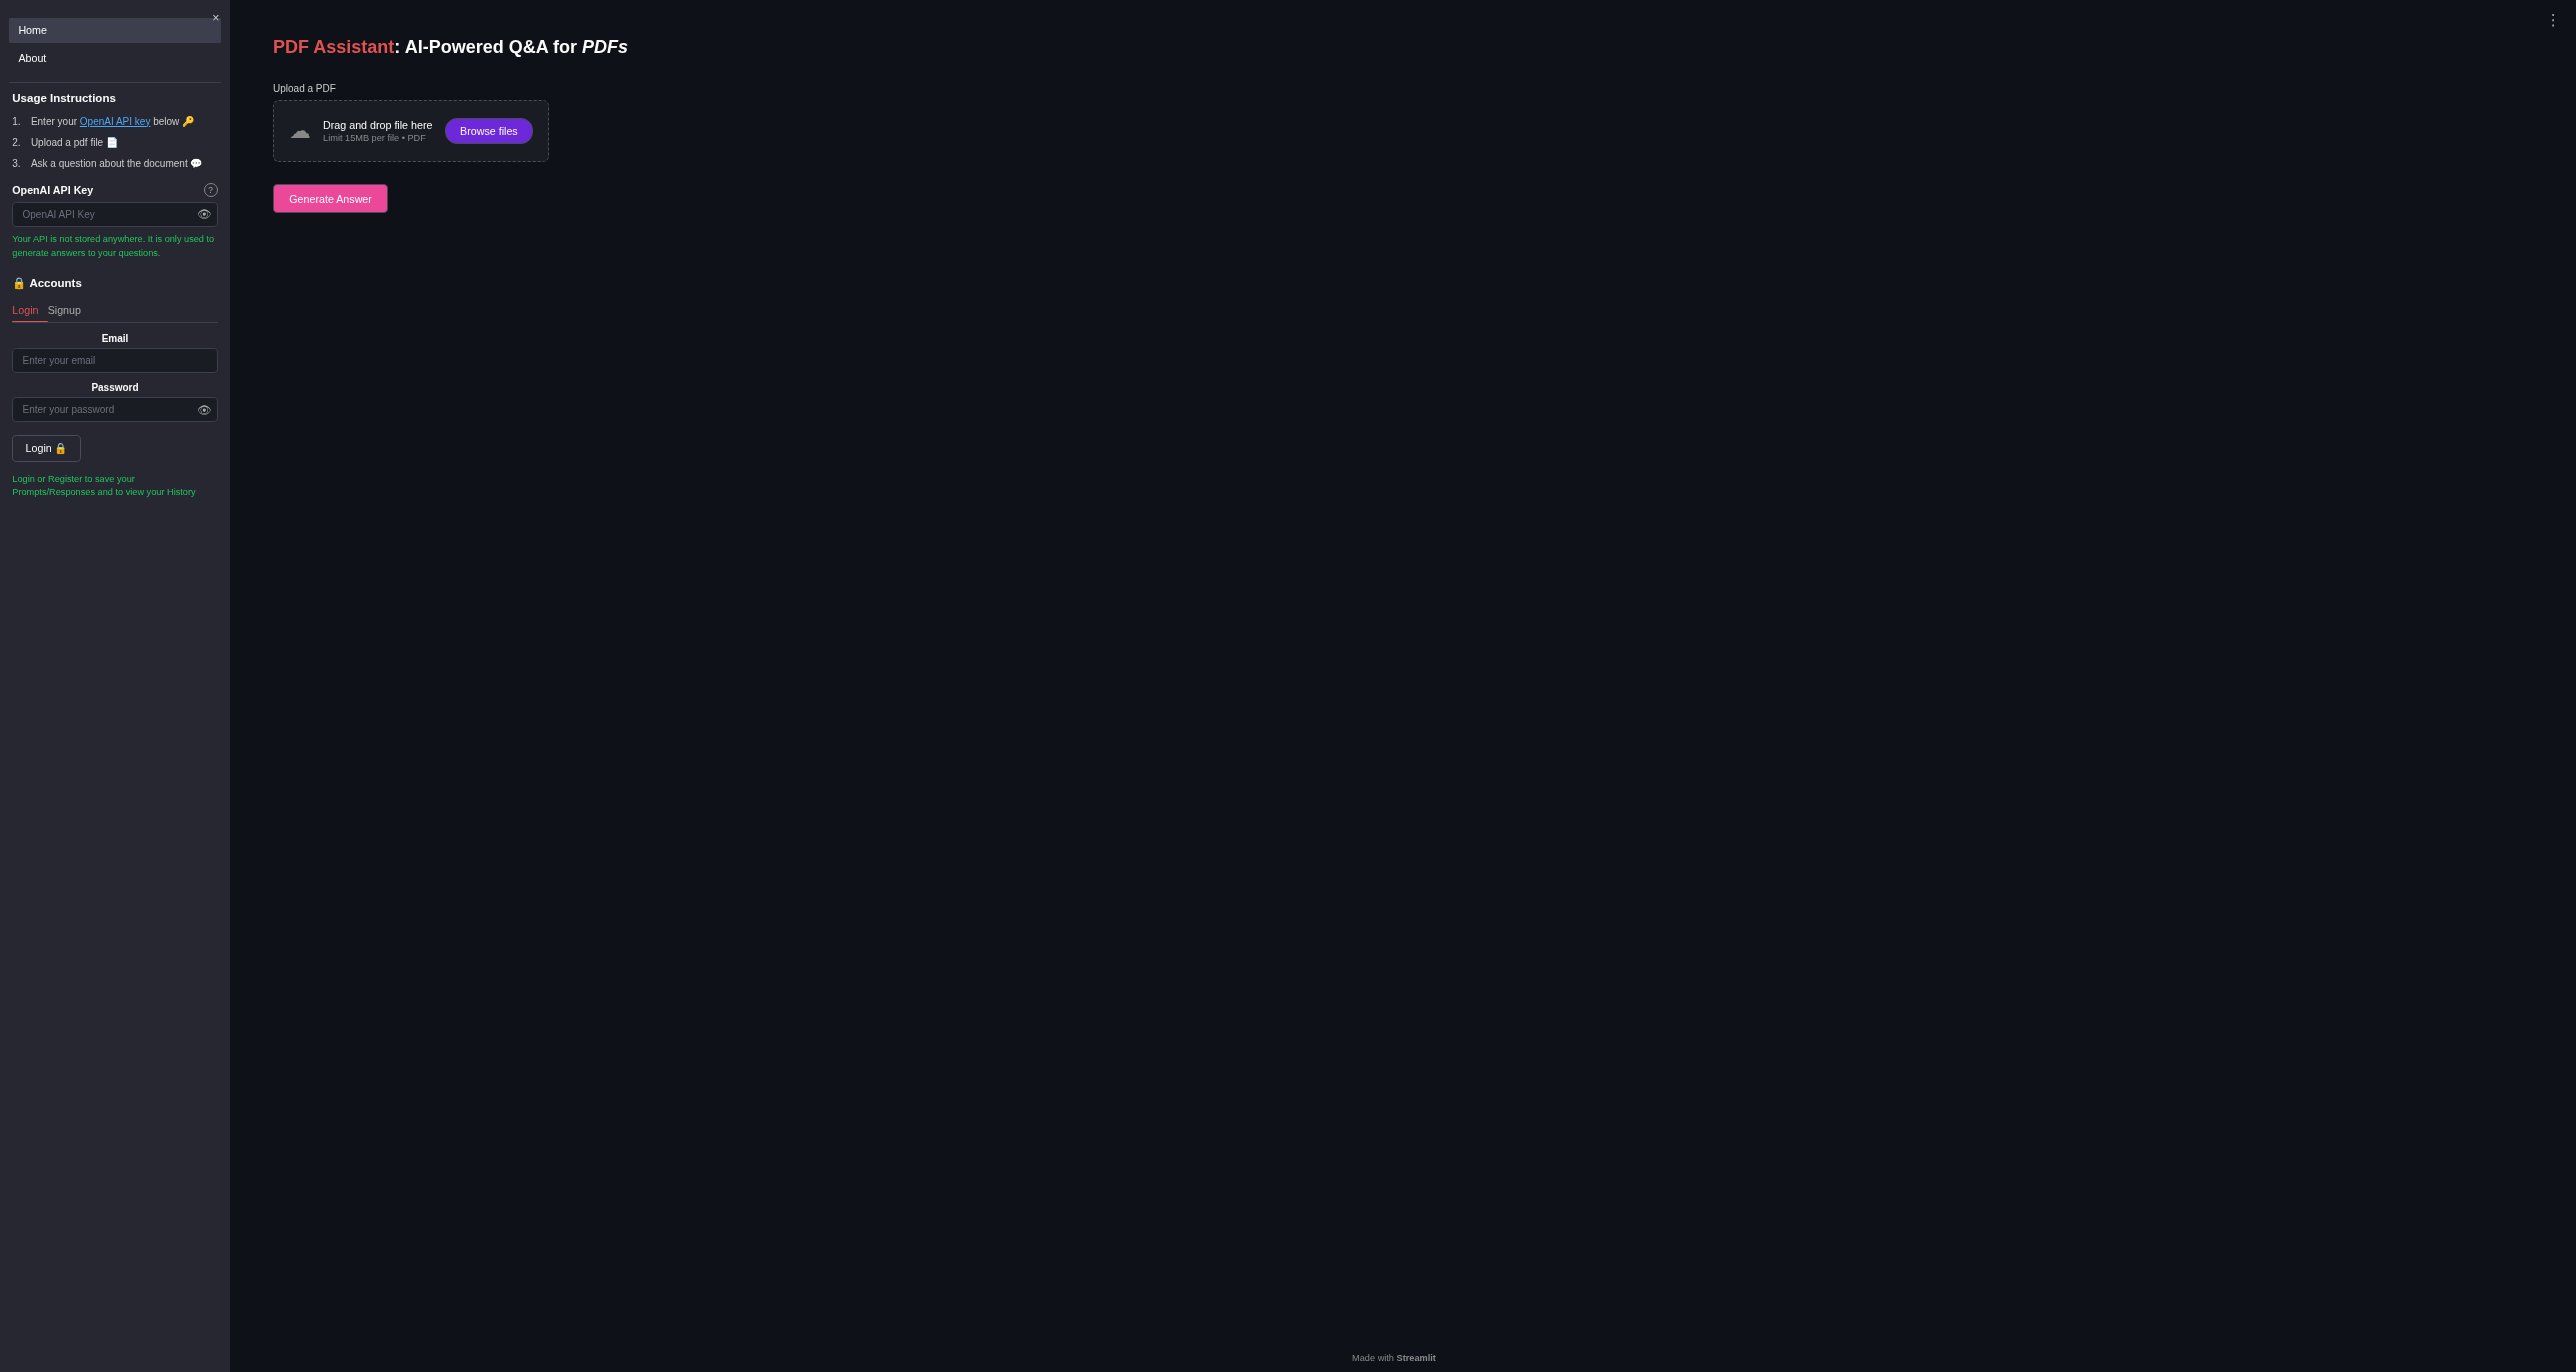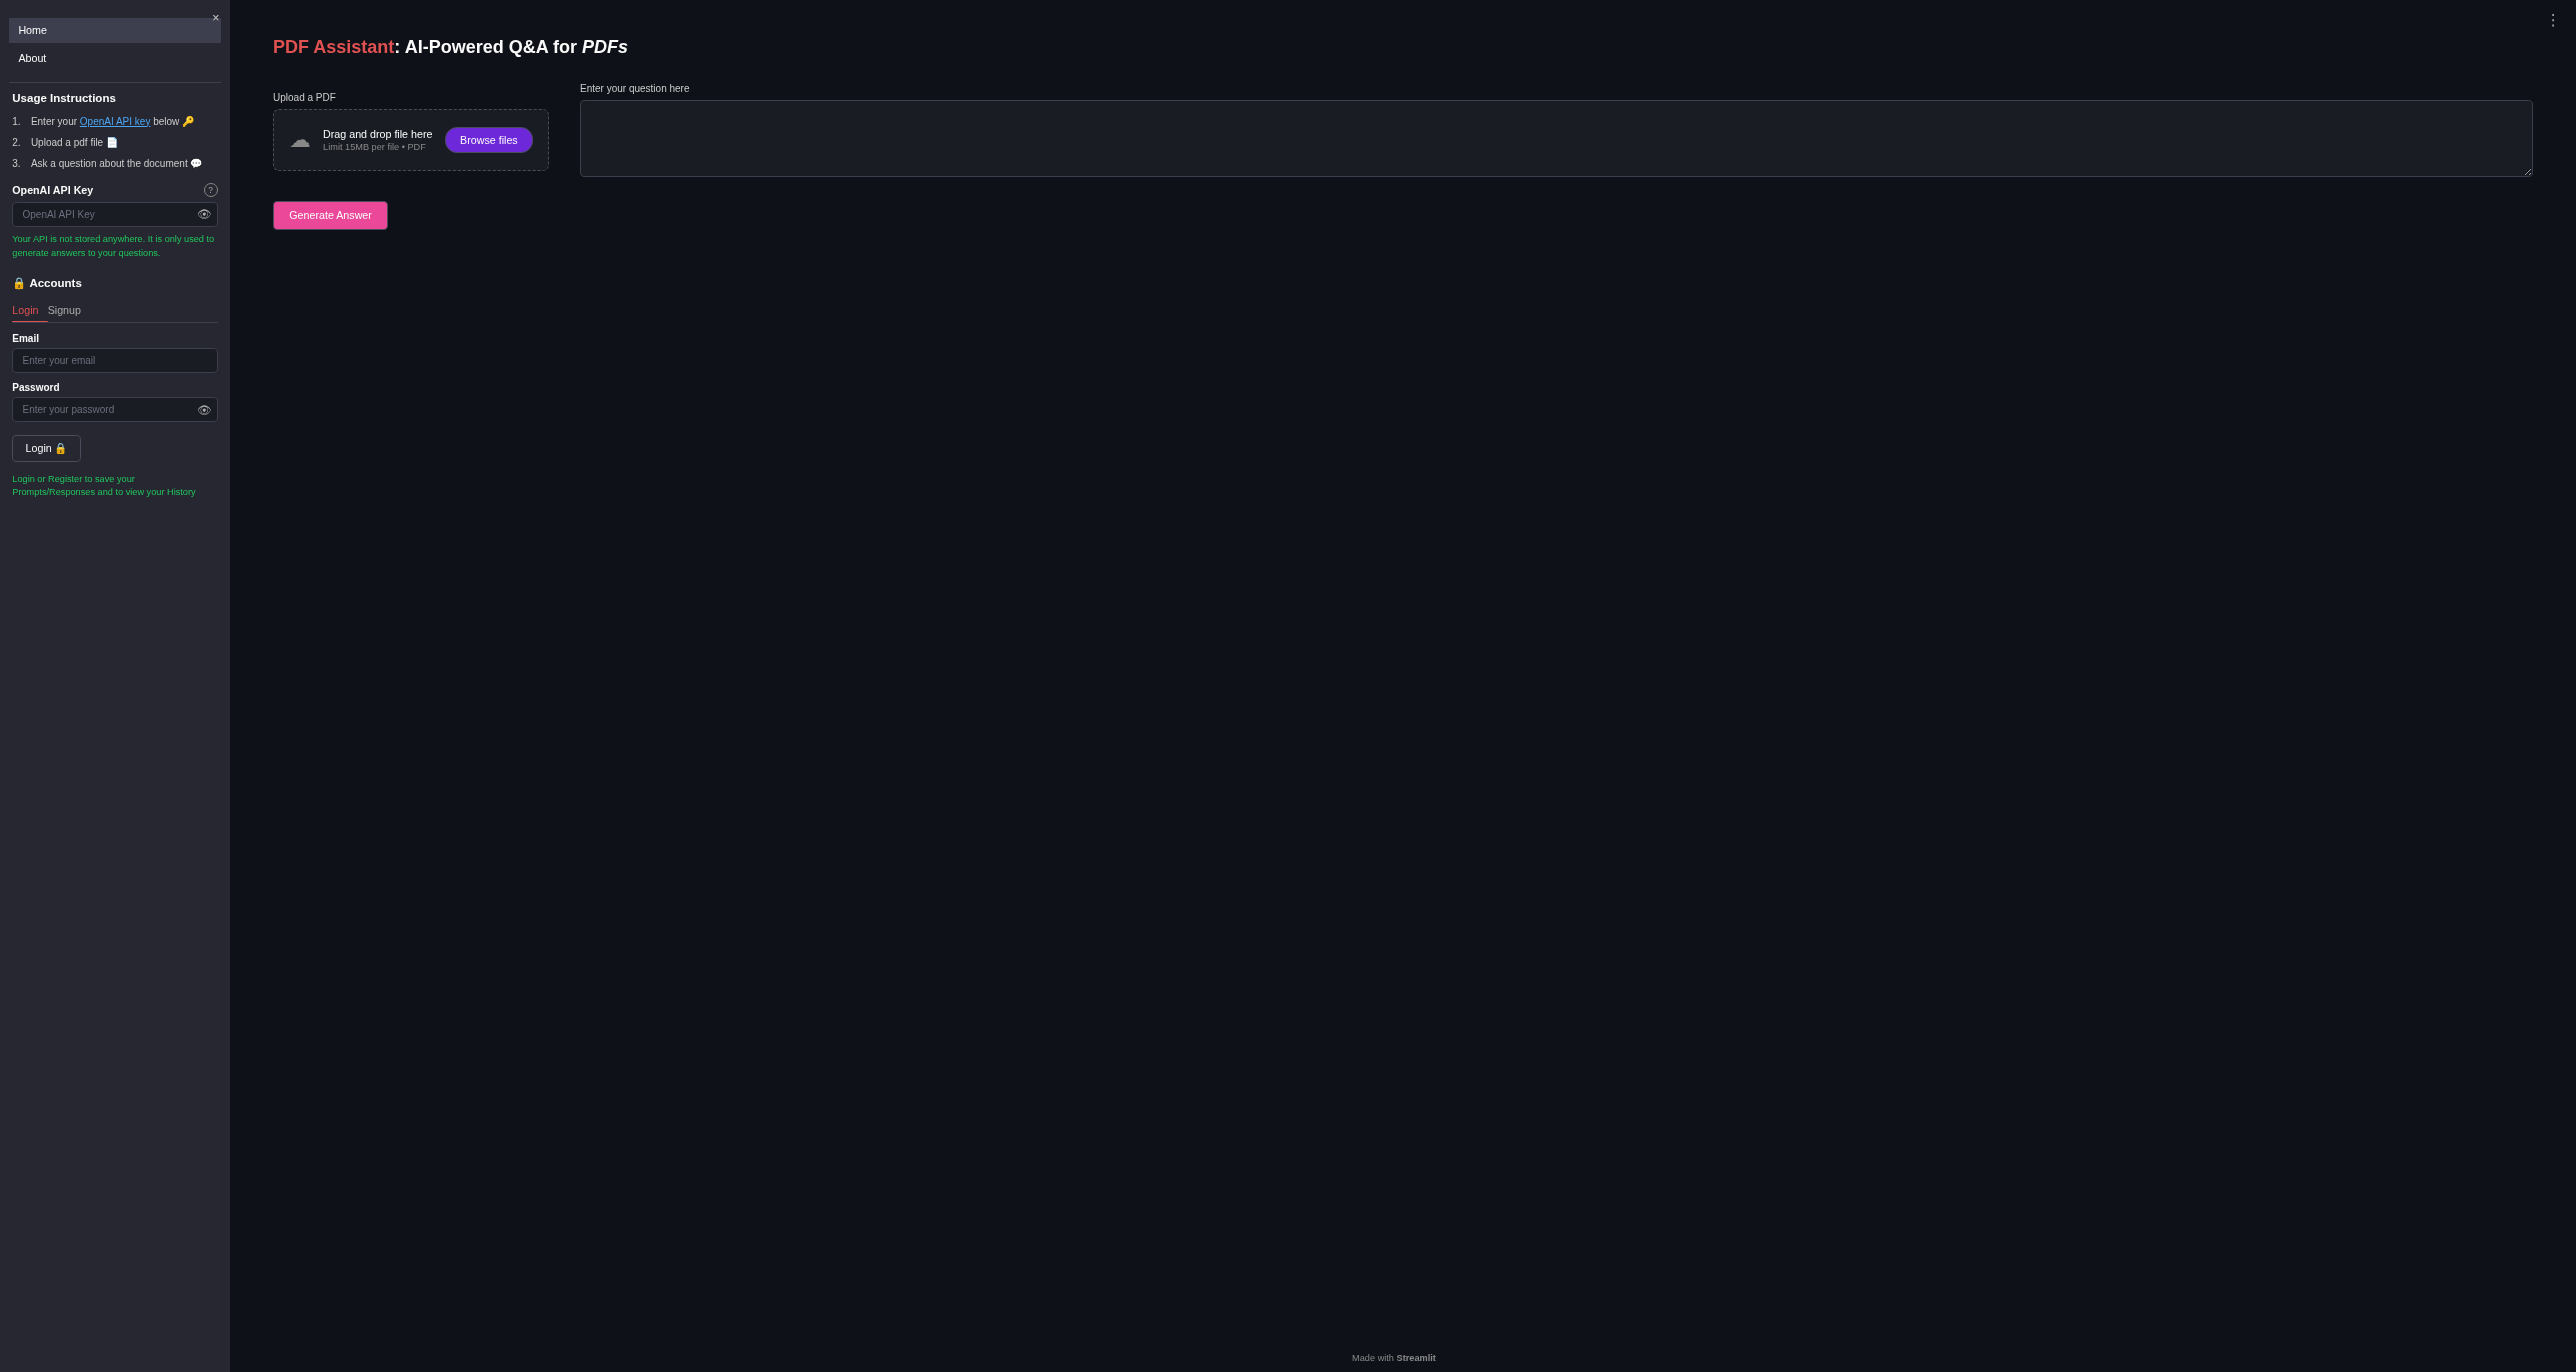--- a/index.html
+++ b/index.html
@@ -216,20 +216,21 @@
     .form-field {
       margin-bottom: 9.2px;
     }
 
     .form-field label {
       display: block;
       font-size: 10px;
       font-weight: 600;
       color: #fafafa;
       margin-bottom: 3.8px;
+      text-align: center;
     }
 
     .login-btn {
       background: #262730;
       border: 0.8px solid #4a4c5c;
       color: #fafafa;
       border-radius: 4.6px;
       padding: 6.1px 12.3px;
       font-size: 10.7px;
       cursor: pointer;
@@ -472,24 +473,20 @@
       <div class="upload-dropzone">
         <div class="cloud-icon">☁</div>
         <div class="dropzone-text">
           <div class="main-text">Drag and drop file here</div>
           <div class="sub-text">Limit 15MB per file • PDF</div>
         </div>
         <button class="browse-btn">Browse files</button>
       </div>
     </div>
 
-    <div class="question-section">
-      <p class="section-label">Enter your question here</p>
-      <textarea class="question-textarea" placeholder="" style=""></textarea>
-    </div>
   </div>
 
   <button class="generate-btn">Generate Answer</button>
 
   <div class="footer">
     <span>Made with </span><span class="streamlit-link">Streamlit</span>
   </div>
 </main>
 
 

